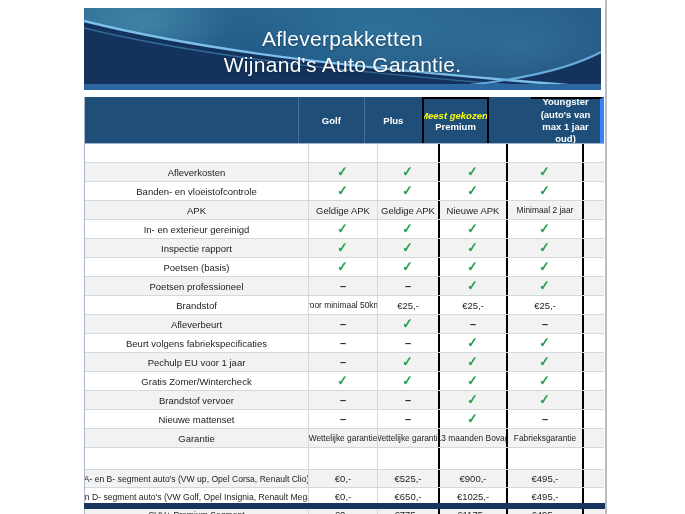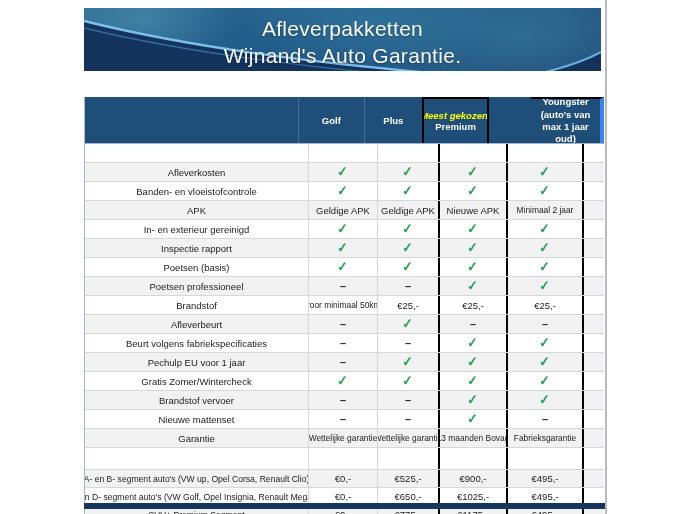--- a/index.html
+++ b/index.html
@@ -5,21 +5,21 @@
   html,body{margin:0;padding:0;background:#fff;}
   #page{
     position:relative;width:685px;height:514px;background:#ffffff;overflow:hidden;
     font-family:"Liberation Sans", sans-serif;
   }
   
   #frame-line{position:absolute;left:605px;top:0;width:2px;height:514px;background:#b9bcbf;}
 
   
   #banner{
-    position:absolute;left:84px;top:8px;width:517px;height:63px;overflow:hidden;
+    position:absolute;left:84px;top:8px;width:517px;height:82px;overflow:hidden;
     background:
       radial-gradient(120px 60px at 12% 18%, rgba(125,195,215,0.28), transparent 70%),
       radial-gradient(180px 80px at 55% 25%, rgba(60,140,175,0.40), transparent 70%),
       radial-gradient(220px 90px at 85% 45%, rgba(80,160,190,0.30), transparent 75%),
       radial-gradient(300px 120px at 40% 70%, rgba(25,80,130,0.45), transparent 75%),
       linear-gradient(160deg,#2f7096 0%, #27618c 45%, #1d4a77 100%);
   }
   #banner svg{position:absolute;left:0;top:0;}
   #banner-text{
     position:absolute;left:0;top:0;width:100%;height:100%;

